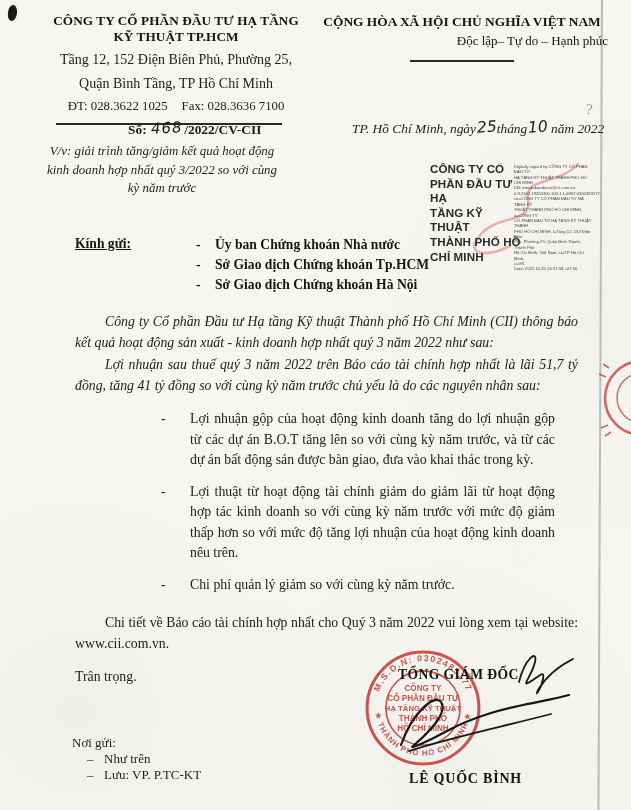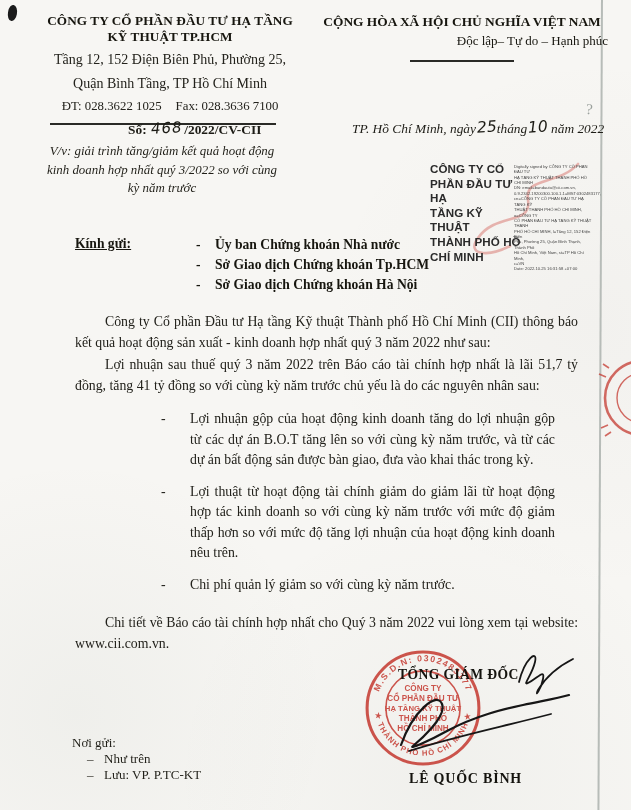--- a/index.html
+++ b/index.html
@@ -21,21 +21,21 @@
 
   
   .scan-blob{ left:8px; top:5px; width:9px; height:16px; background:#1b1b1b;
     border-radius:45% 55% 50% 50%; transform:rotate(10deg); }
   .edge-line{ left:601px; top:-4px; width:2px; height:820px; background:#b7bcb8;
     transform:rotate(.25deg); transform-origin:top; }
   .edge-qmark{ left:586px; top:101px; font-size:15px; color:#9aa09c;
     transform:rotate(6deg); font-family:"Liberation Serif",serif;}
 
   
-  .hdr-left{ left:36px; top:13px; width:268px; text-align:center; color:#17160f;}
+  .hdr-left{ left:42px; top:13px; width:268px; text-align:center; color:#17160f;}
   .hdr-left .b1{ font-weight:bold; font-size:13.2px; line-height:16px; letter-spacing:.1px;}
   .hdr-left .addr{ font-size:14px; line-height:16.5px; margin-top:7px; color:#23221c;}
   .hdr-left .contact{ font-size:12.8px; margin-top:7px; color:#23221c;}
   .hdr-left .contact .fax{ margin-left:14px; }
   .rule-left{ height:2px; background:#2a2a26; width:226px; margin:9px auto 0 14px;}
 
   .hdr-right{ left:316px; top:14px; width:292px; text-align:center; color:#17160f;}
   .hdr-right .b1{ font-weight:bold; font-size:13.4px; line-height:16px;}
   .hdr-right .b2{ font-size:13px; margin-top:3px;text-align:right;}
   .rule-right{ height:1.6px; background:#2a2a26; width:104px; margin:11px auto 0 auto;}
@@ -63,21 +63,21 @@
   
   .kg-label{ left:75px; top:236px; font-weight:bold; font-size:13.6px; text-decoration:underline;
     color:#17160f;}
   .kg-list{ left:196px; top:235px; }
   .kg-row{ display:flex; line-height:20px; font-size:13.6px; font-weight:bold; color:#17160f;}
   .kg-row .dash{ width:19px; font-weight:bold;}
 
   
   .doc-body{ left:75px; top:312px; width:503px; font-size:13.8px; line-height:20.5px;
     color:#22211b; text-align:justify;}
-  .doc-body p.ind{ text-indent:30px; }
+  .doc-body p.ind{ text-indent:30px;font-style:italic; }
   .doc-body .p2{ margin-top:2px; }
   .bullets{ margin:13px 0 0 86px; width:394px; }
   .bullet{ position:relative; padding-left:29px; }
   .bullet + .bullet{ margin-top:11px; }
   .bullet .bdash{ position:absolute; left:0; top:0; }
   .p3{ margin-top:18px; }
   .p3 .l1{ display:block; text-indent:30px; text-align:justify; text-align-last:justify; }
   .closing{ margin-top:13px; text-align:left; }
 
   
@@ -190,20 +190,21 @@
       </div>
       <div class="bullet">
         <span class="bdash">-</span>
         <span>Chi phí quản lý giảm so với cùng kỳ năm trước.</span>
       </div>
     </div>
     <p class="p3">
       <span class="l1">Chi tiết về Báo cáo tài chính hợp nhất cho Quý 3 năm 2022 vui lòng xem tại website:</span>
       <span>www.cii.com.vn.</span>
     </p>
+    <p class="closing">Trân trọng.</p>
   </div>
 
   <svg class="abs seal-svg" width="122" height="122" viewBox="0 0 120 120">
     <g opacity=".86" fill="#c53a31" font-family="Liberation Sans, sans-serif" font-weight="bold">
       <circle cx="60" cy="60" r="55" fill="none" stroke="#c53a31" stroke-width="3"></circle>
       <circle cx="60" cy="60" r="36.5" fill="none" stroke="#c53a31" stroke-width="1.6"></circle>
       <defs>
         <path id="arcTop" d="M 14,60 A 46,46 0 1 1 106,60"></path>
         <path id="arcBot" d="M 13,60 A 47,47 0 0 0 107,60"></path>
       </defs>

